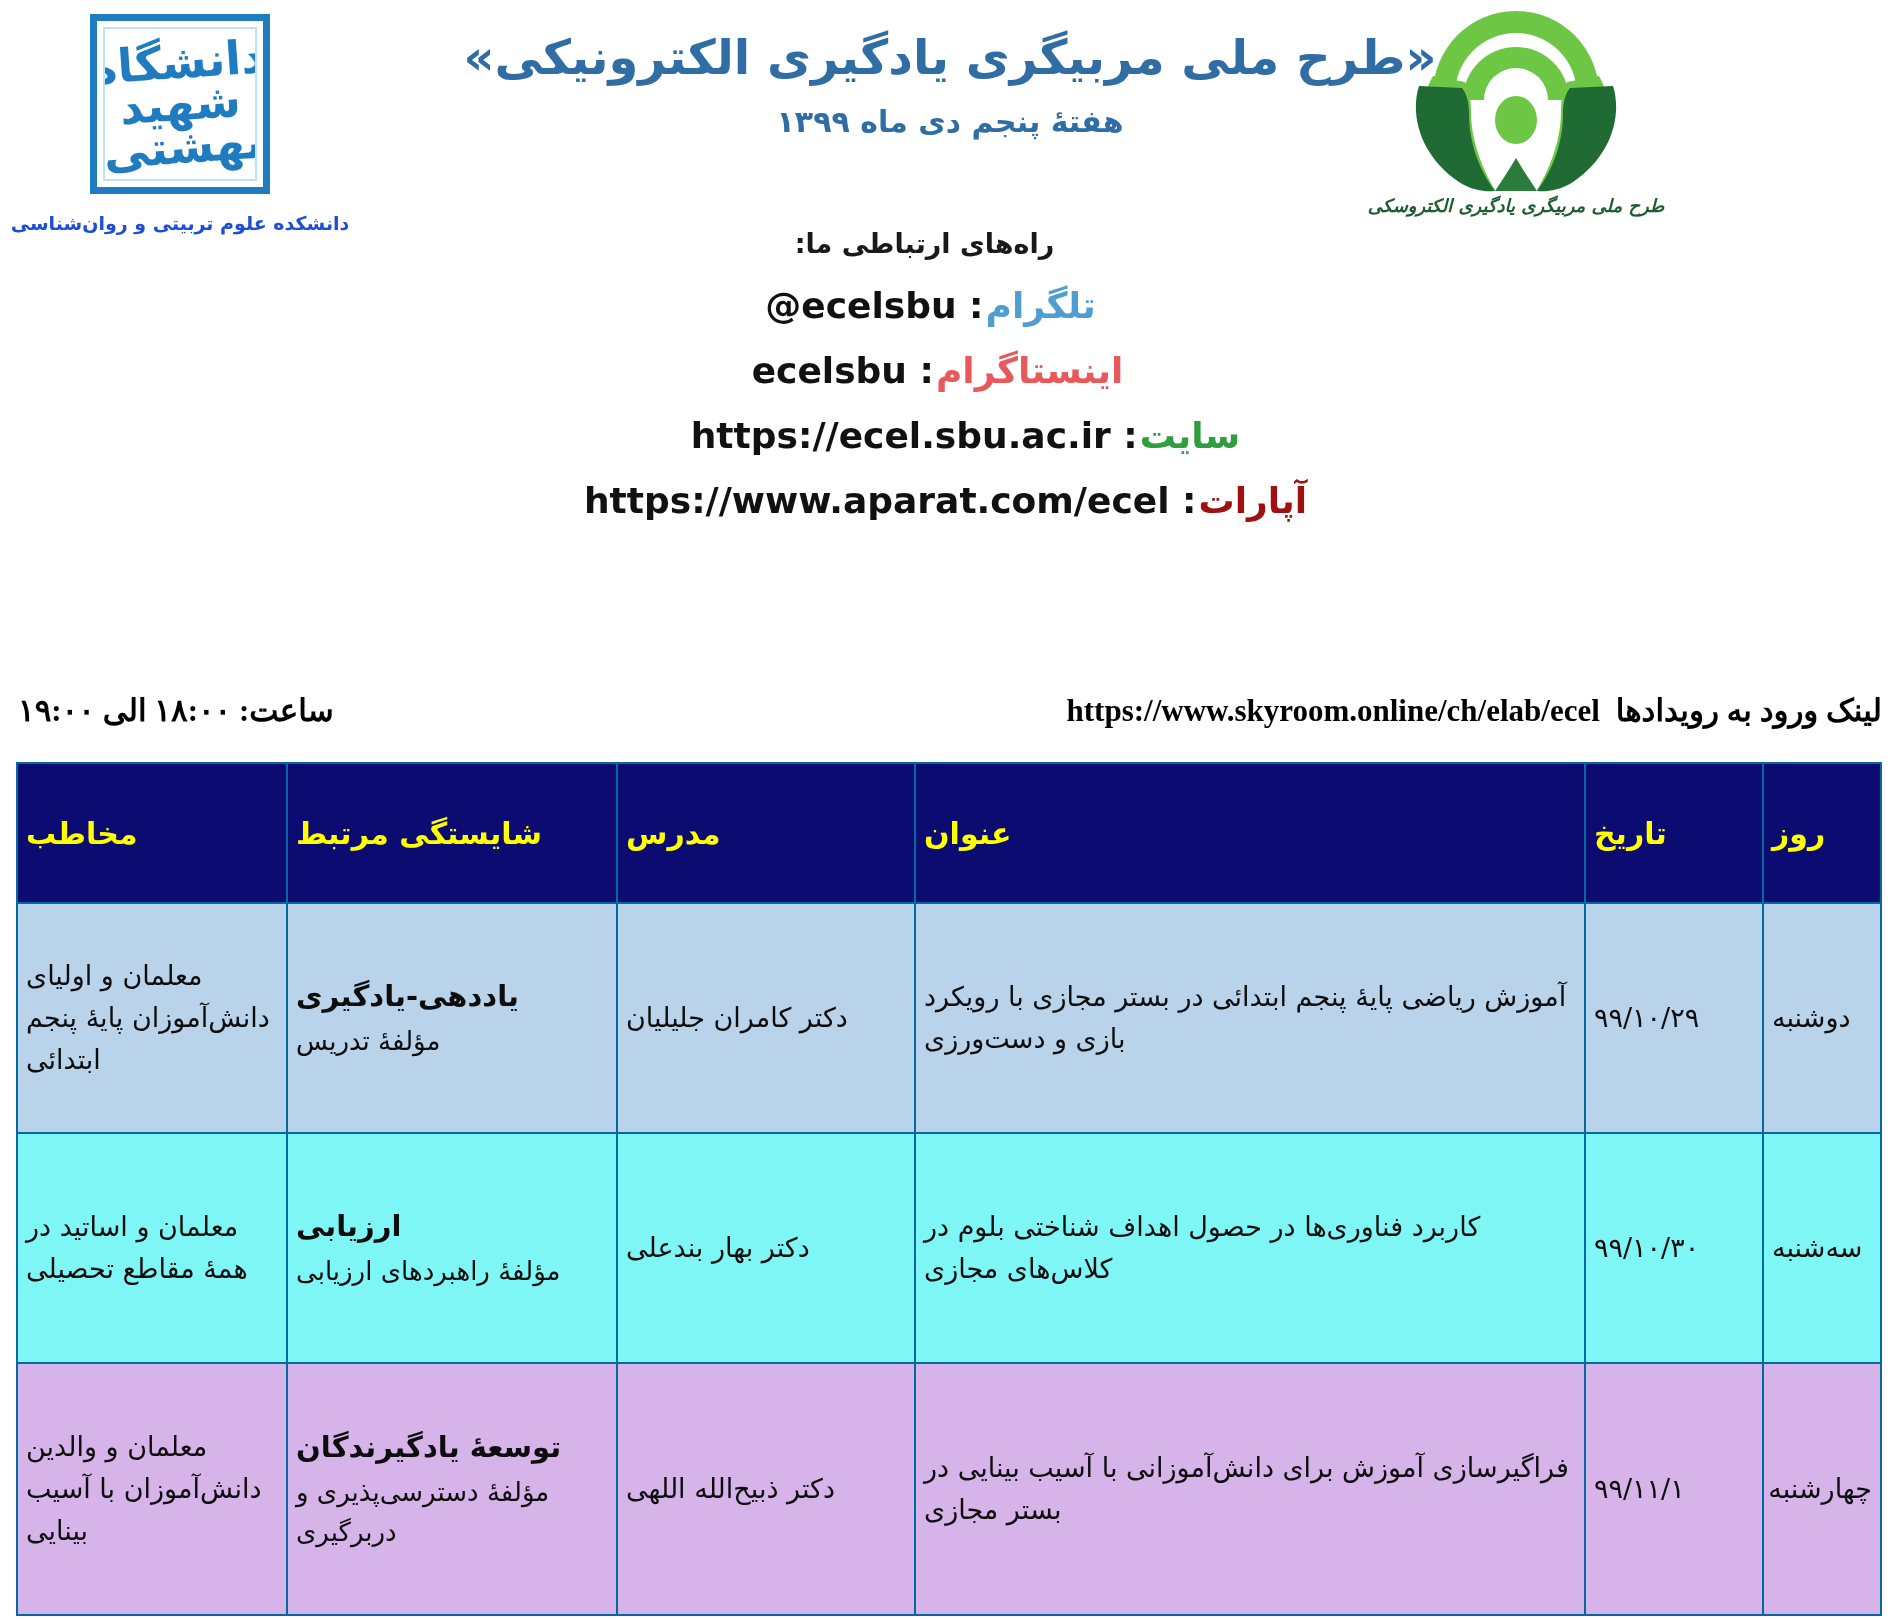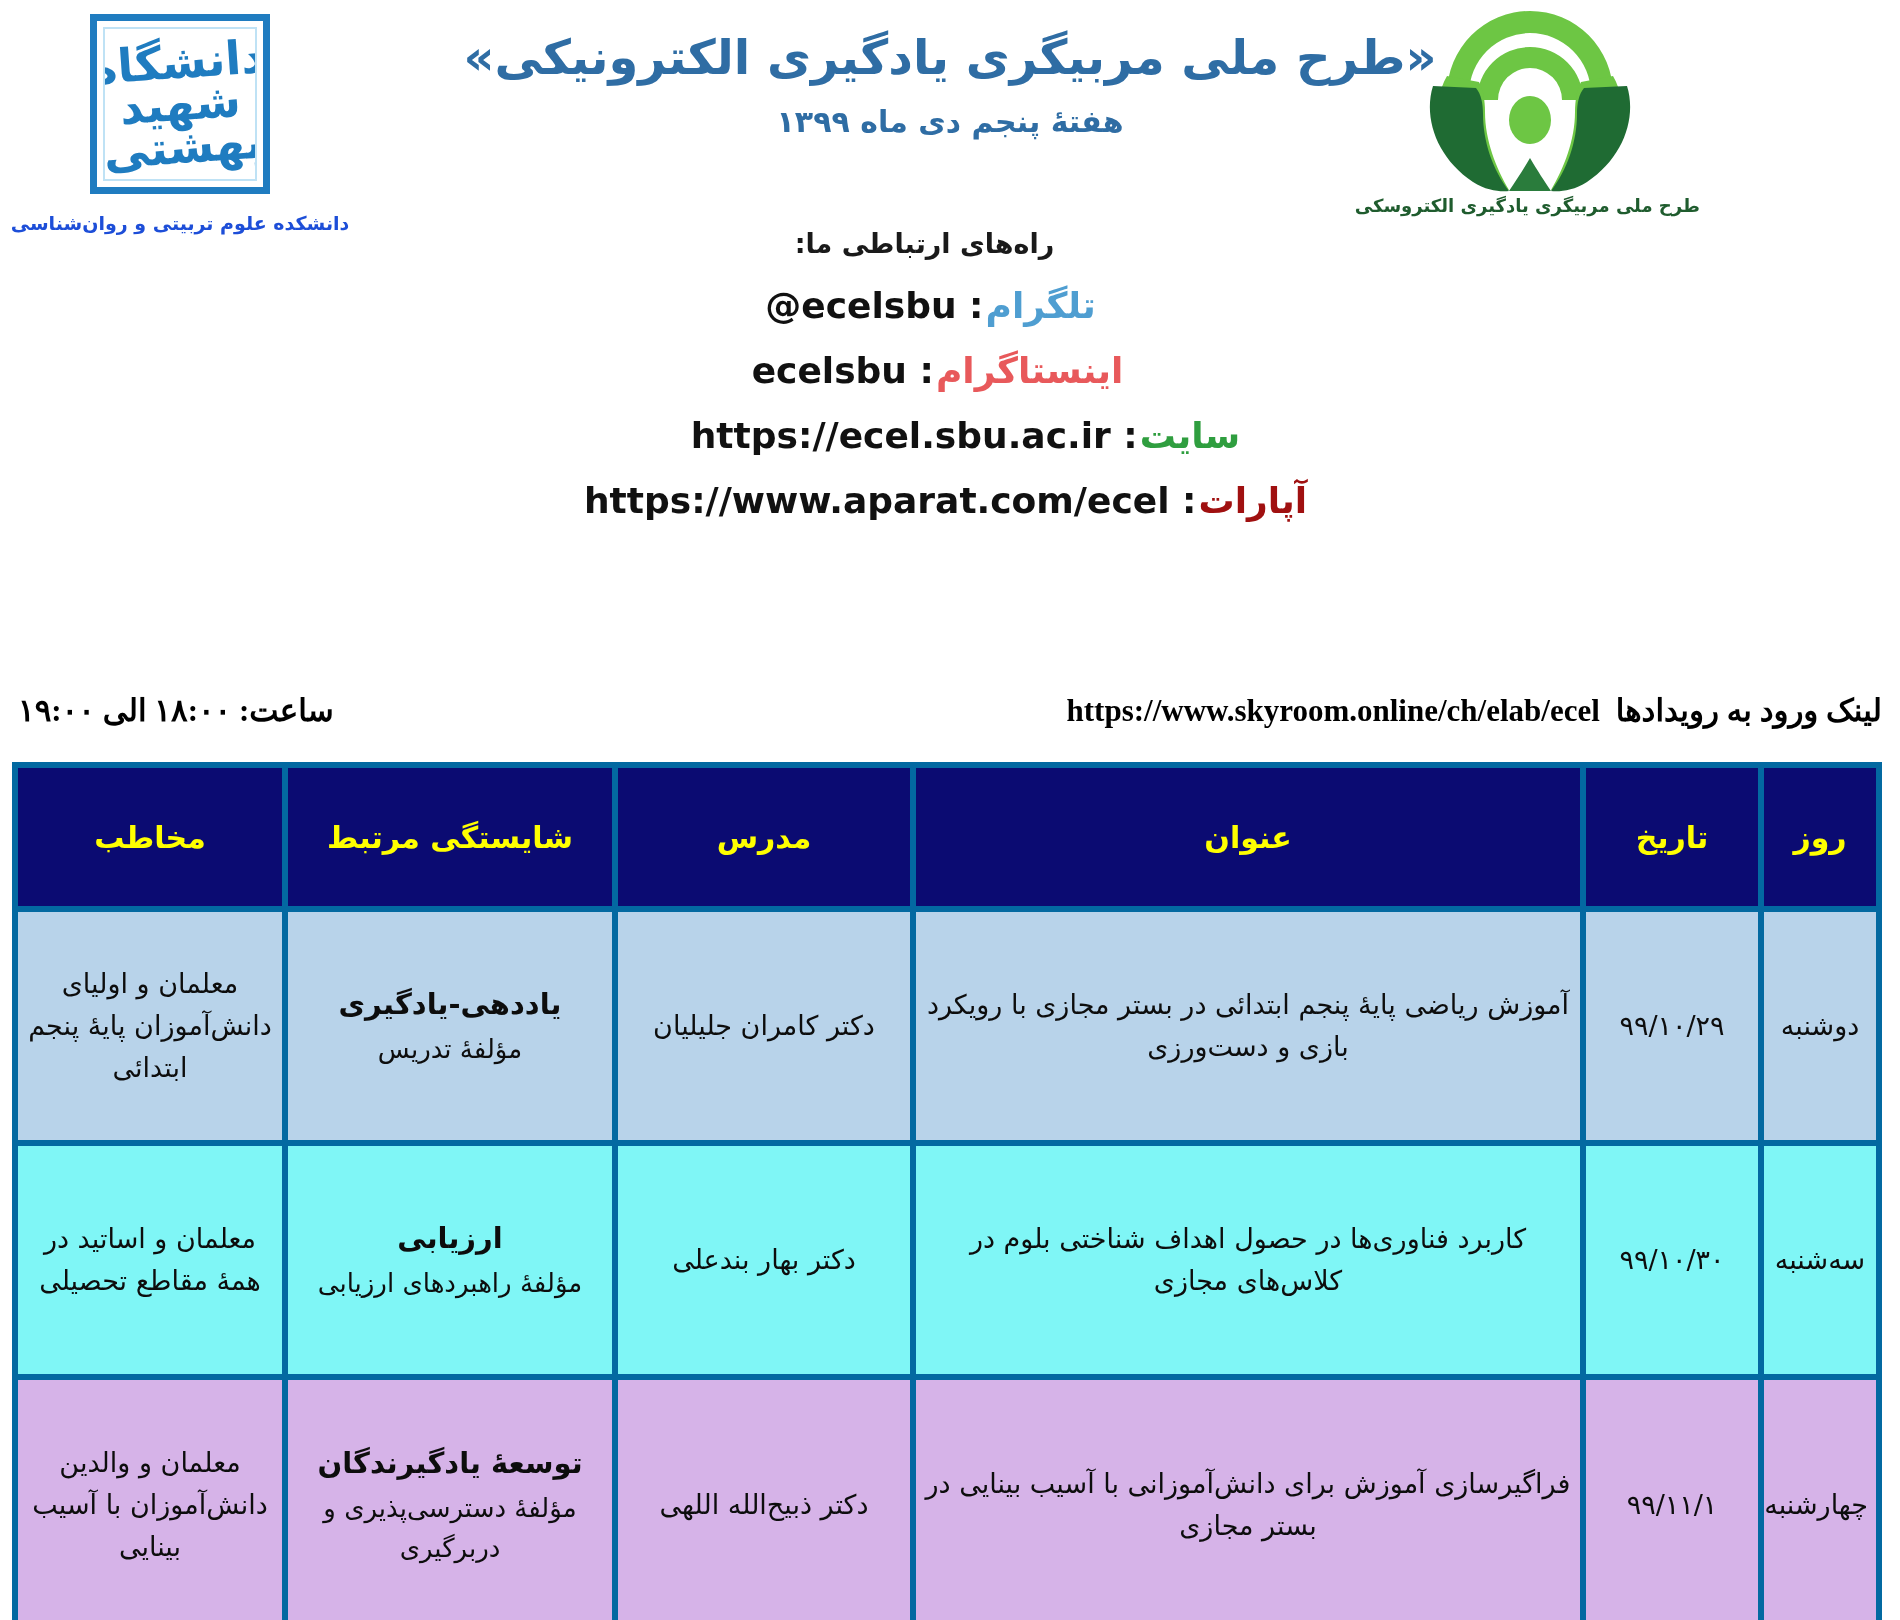--- a/index.html
+++ b/index.html
@@ -21,23 +21,24 @@
   .header {
     position: relative;
     width: 1900px;
     height: 300px;
   }
 
   
   .project-logo-block {
     position: absolute;
     top: 8px;
-    right: 200px;
+    right: 214px;
     width: 340px;
     text-align: center;
+    font-style: italic;
   }
   .project-logo-svg {
     display: block;
     margin: 0 auto;
   }
   .project-logo-caption {
     margin-top: 2px;
     font-size: 18px;
     font-weight: bold;
     color: #1f5c2e;
@@ -209,23 +210,23 @@
     width: 1864px;
   }
   table.schedule {
     width: 100%;
     border-collapse: collapse;
     table-layout: fixed;
     direction: rtl;
   }
   table.schedule th,
   table.schedule td {
-    border: 6px solid #0369a1;
+    border: 2px solid #0369a1;
     vertical-align: middle;
-    text-align: center;
+    text-align: left;
     padding: 10px 8px;
   }
   table.schedule thead th {
     background: #0b0b72;
     color: #ffff00;
     font-size: 30px;
     font-weight: bold;
     height: 118px;
   }
   

